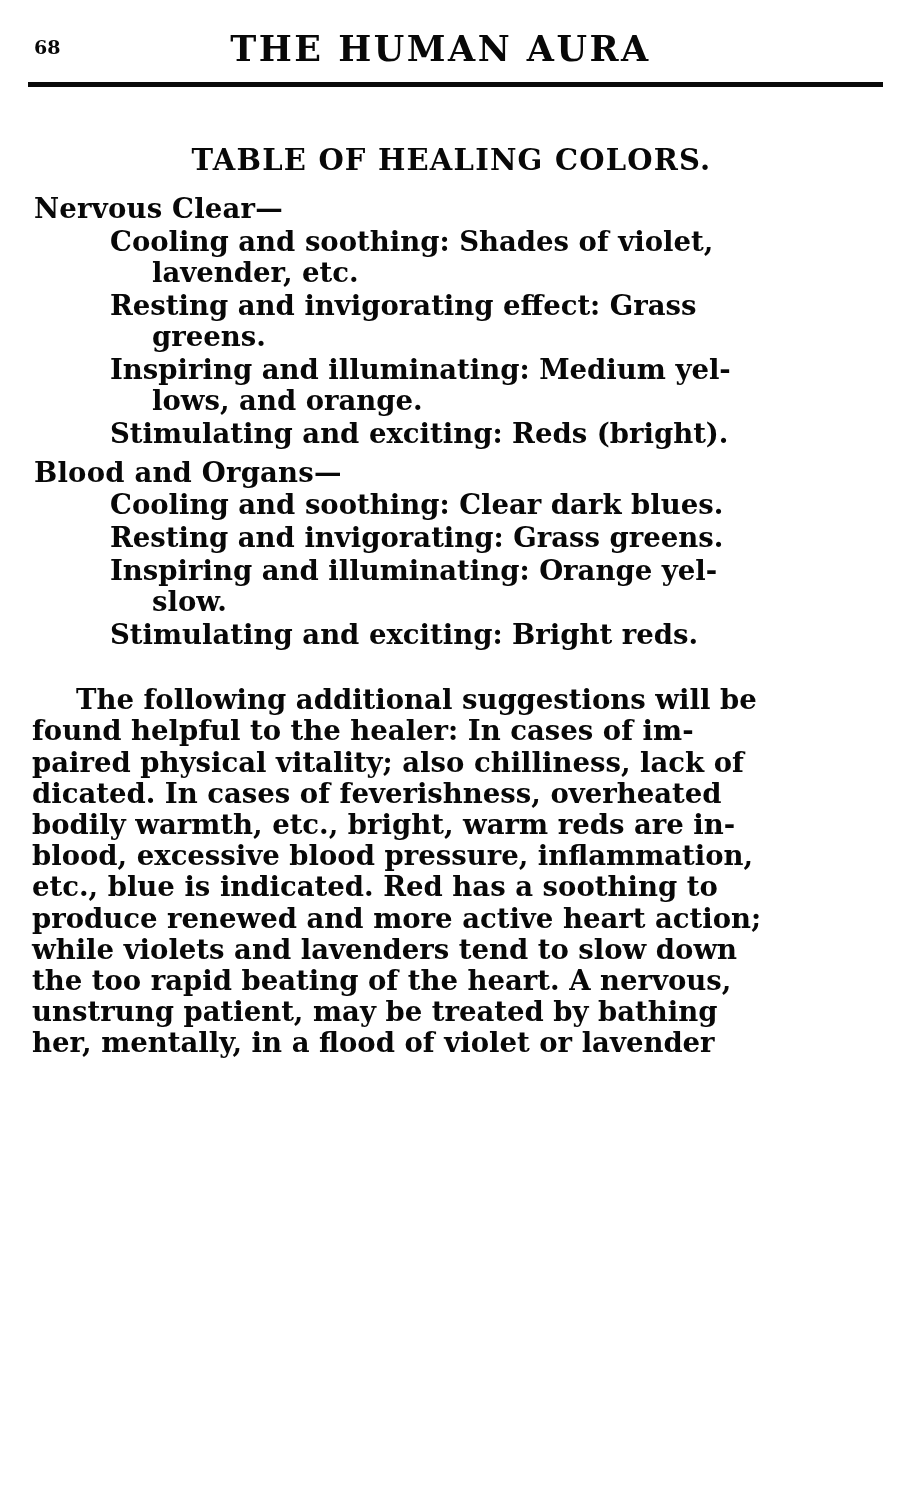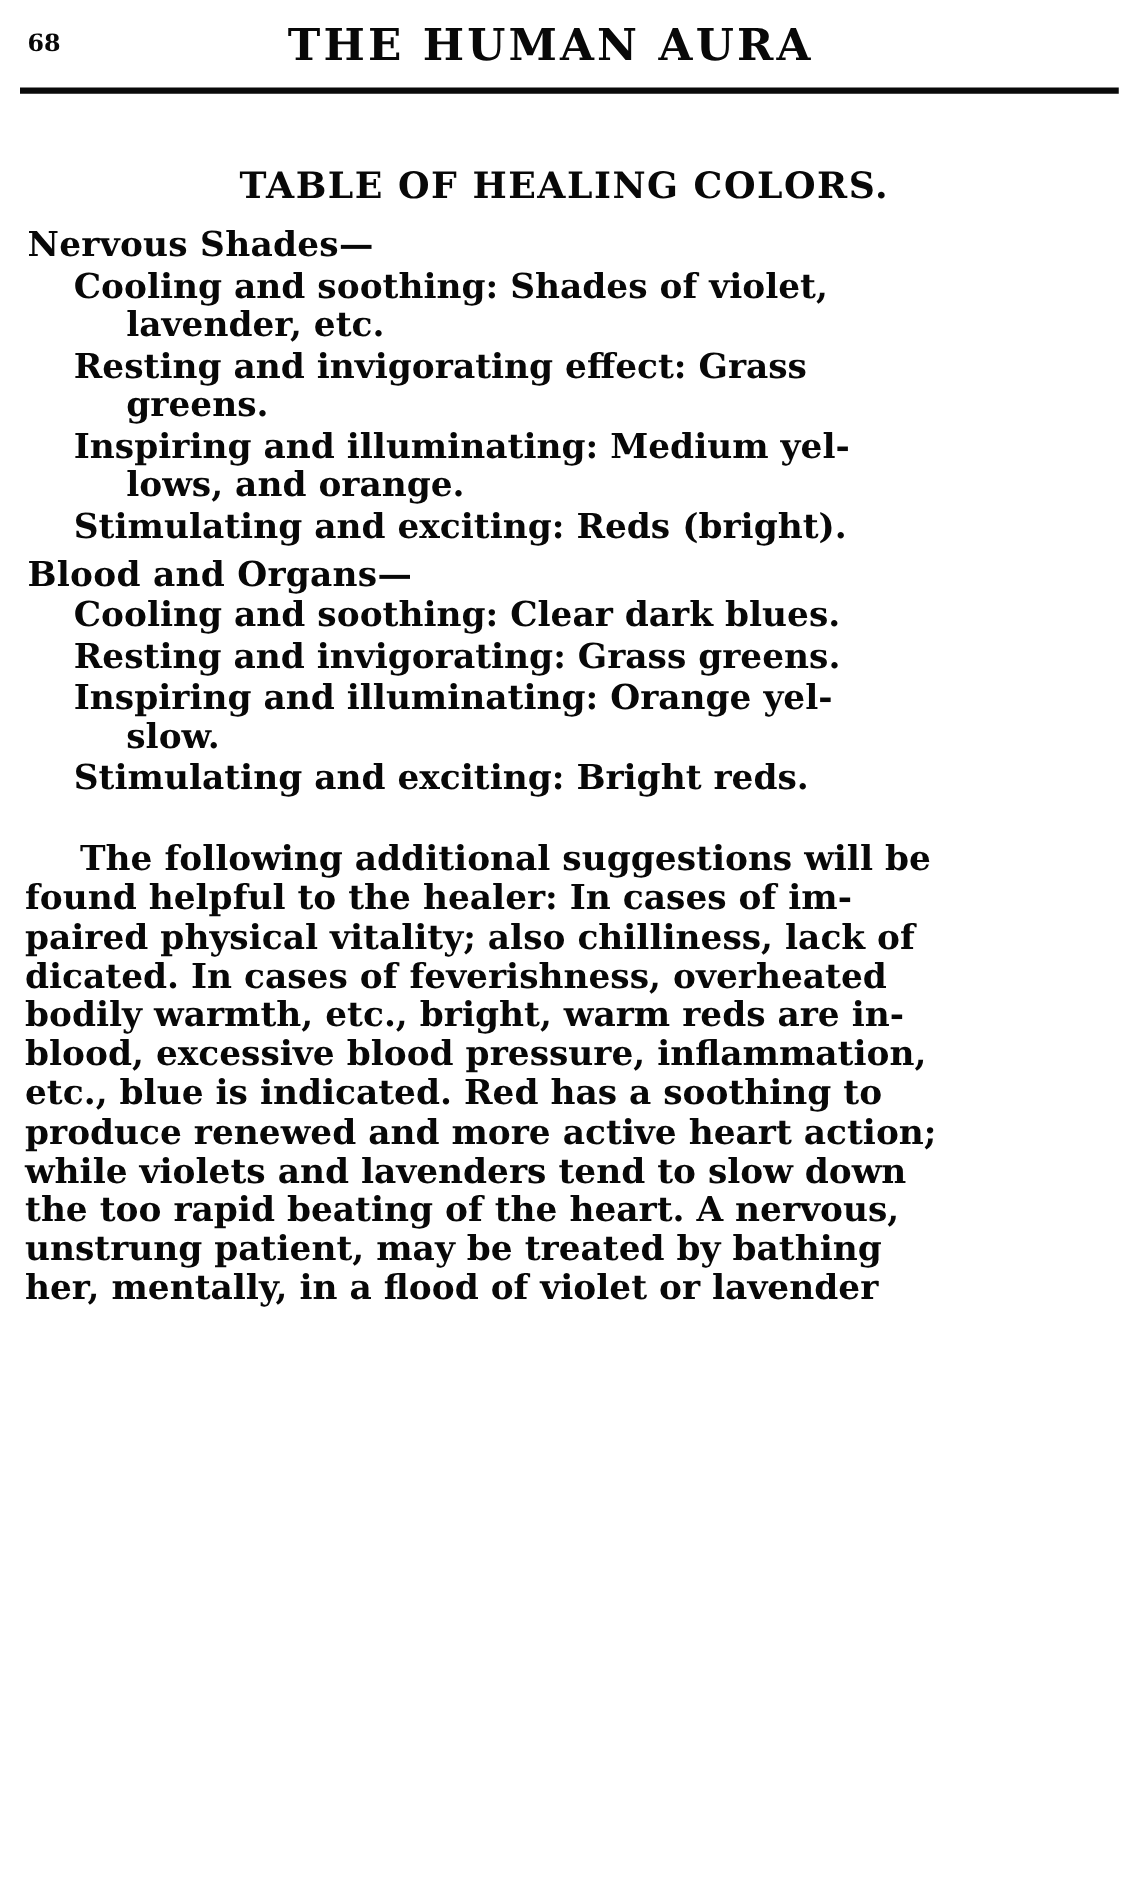--- a/index.html
+++ b/index.html
@@ -13,21 +13,21 @@
     font-family: "Liberation Serif", serif;
     color: #080808;
     position: relative;
     overflow: hidden;
   }
   .page {
     position: absolute;
     left: 0; top: 0;
     width: 911px;
     height: 1136px;
-    padding: 0;
+    padding: 12px;
     box-sizing: border-box;
   }
 
   
   .runhead {
     position: relative;
     height: 52px;
     margin: 12px 22px 0 22px;
   }
   .folio {
@@ -73,21 +73,21 @@
     font-family: "DejaVu Serif", serif;
     font-weight: 700;
     font-size: 27.5px;
     line-height: 1.125;
   }
   .grp-head {
     margin: 8px 0 2px 0;
     letter-spacing: 0.2px;
   }
   .entry {
-    margin-left: 37px;
+    margin-left: 76px;
     text-indent: 0;
     padding-left: 42px;
     margin-bottom: 2px;
   }
   .entry > span.ln {
     display: block;
   }
   .entry > span.ln.first {
     margin-left: -42px;
   }
@@ -126,21 +126,21 @@
     <div class="runtitle">THE HUMAN AURA</div>
   </div>
 
   <div class="rule"></div>
 
   <div class="sec-title">TABLE OF HEALING COLORS.</div>
 
   <div class="tbl">
 
     <div>
-      <div class="grp-head">Nervous Shades—</div>
+      <div class="grp-head">Nervous Clear—</div>
 
       <div class="entry">
         <span class="ln first">Cooling and soothing:  Shades of violet,</span>
         <span class="ln">lavender, etc.</span>
       </div>
       <div class="entry">
         <span class="ln first">Resting and invigorating effect:  Grass</span>
         <span class="ln">greens.</span>
       </div>
       <div class="entry">

